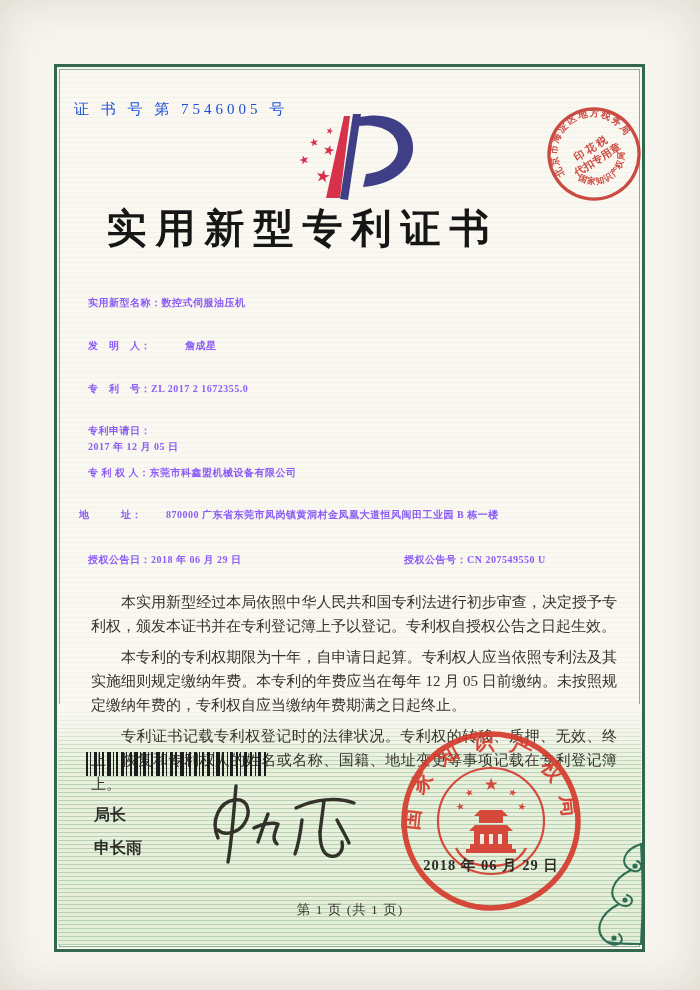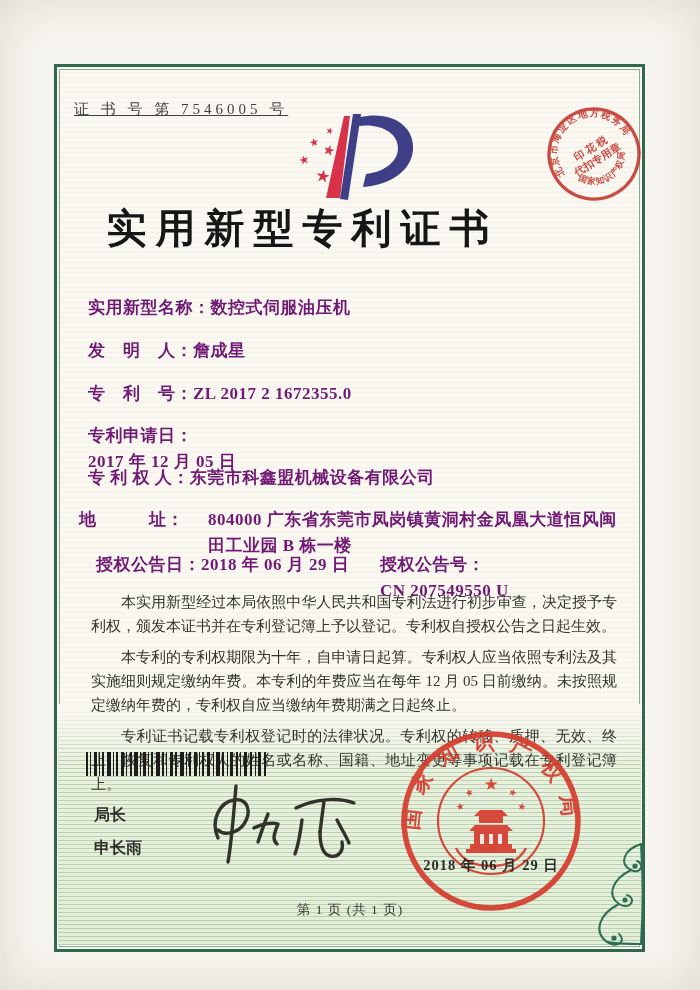--- a/index.html
+++ b/index.html
@@ -20,39 +20,39 @@
   }
   .frame-inner{position:absolute;inset:2px;border:1px solid #86ac94;}
   .band{
     position:absolute;left:58px;top:704px;width:583px;height:241px;z-index:1;
     background:
       repeating-linear-gradient(180deg, rgba(74,138,96,.30) 0 1px, rgba(0,0,0,0) 1px 4px),
       linear-gradient(180deg,#f3f2e8 0,#e9f1dd 55px,#e4eed6 100%);
   }
   .band-fade{position:absolute;left:0;top:0;right:0;height:60px;
     background:linear-gradient(180deg,#faf8f1 0,rgba(250,248,241,0) 100%);}
-  .cert-no{position:absolute;left:74px;top:100px;font-size:15px;letter-spacing:4px;color:#404040;z-index:2;text-decoration:underline;}
+  .cert-no{position:absolute;left:74px;top:100px;font-size:15px;letter-spacing:4px;color:#1d4ed8;z-index:2;}
   .logo{position:absolute;left:281px;top:108px;z-index:2;}
   .title{
     position:absolute;left:0;top:201px;width:596px;text-align:center;z-index:2;
     font-size:40px;font-weight:bold;color:#161616;letter-spacing:9px;text-indent:9px;
   }
   .row{position:absolute;display:flex;align-items:flex-start;z-index:2;
-    font-size:17px;font-weight:600;color:#701a75;letter-spacing:.5px;line-height:1.55;}
+    font-size:10px;font-weight:600;color:#8b5cf6;letter-spacing:.5px;line-height:1.55;}
   .row .lbl{white-space:pre;flex:none;}
   .row .val{white-space:pre-wrap;}
   .r1{left:88px;top:295px;}
-  .r2{left:88px;top:338px;}
+  .r2{left:88px;top:338px;gap:34px;}
   .r3{left:88px;top:381px;}
   .r4{left:88px;top:423px;flex-direction:column;}
   .r5{left:88px;top:465px;}
   .r6{left:79px;top:507px;width:540px;gap:24px;}
   .r6 .val{width:446px;}
-  .r7{left:96px;top:552px;}
-  .r8{left:380px;top:552px;flex-direction:column;}
+  .r7{left:88px;top:552px;}
+  .r8{left:404px;top:552px;}
   .paras{position:absolute;left:84px;top:583px;width:540px;z-index:2;
     font-size:15px;line-height:24px;color:#34342c;text-align:justify;}
   .paras p{margin:7px;text-indent:2em;}
   .barcode{position:absolute;left:86px;top:752px;z-index:2;}
   .director{position:absolute;left:94px;top:798px;z-index:3;font-size:16px;font-weight:600;color:#2e2e2a;line-height:33px;}
   .sig{position:absolute;left:190px;top:780px;z-index:3;}
   .seal{position:absolute;left:396px;top:726px;z-index:2;opacity:.9;}
   .seal-date{position:absolute;left:396px;top:856px;width:190px;text-align:center;z-index:3;
     font-size:14.5px;color:#2c2c28;letter-spacing:1px;font-weight:600;}
   .stamp{position:absolute;left:533px;top:93px;z-index:3;opacity:.88;}
@@ -105,21 +105,21 @@
   <div class="row r4">
     <span class="lbl">专利申请日：</span>
     <span class="val">2017 年 12 月 05 日</span>
   </div>
   <div class="row r5">
     <span class="lbl">专 利 权 人：</span>
     <span class="val">东莞市科鑫盟机械设备有限公司</span>
   </div>
   <div class="row r6">
     <span class="lbl">地　　　址：</span>
-    <span class="val">804000 广东省东莞市凤岗镇黄洞村金凤凰大道恒风闽田工业园 B 栋一楼</span>
+    <span class="val">870000 广东省东莞市凤岗镇黄洞村金凤凰大道恒风闽田工业园 B 栋一楼</span>
   </div>
   <div class="row r7">
     <span class="lbl">授权公告日：</span>
     <span class="val">2018 年 06 月 29 日</span>
   </div>
   <div class="row r8">
     <span class="lbl">授权公告号：</span>
     <span class="val">CN 207549550 U</span>
   </div>
 

